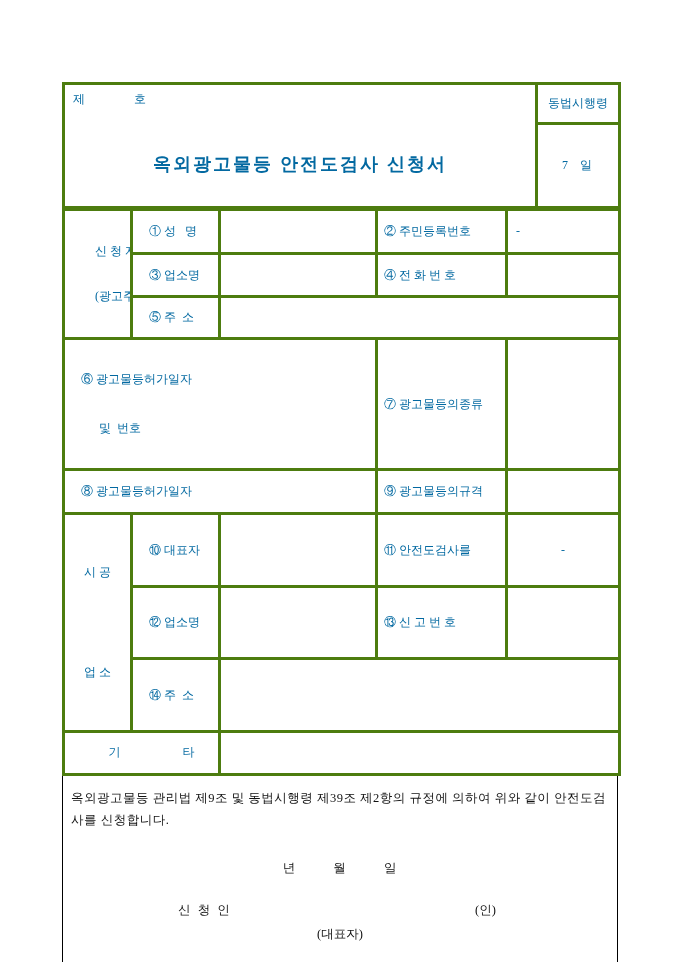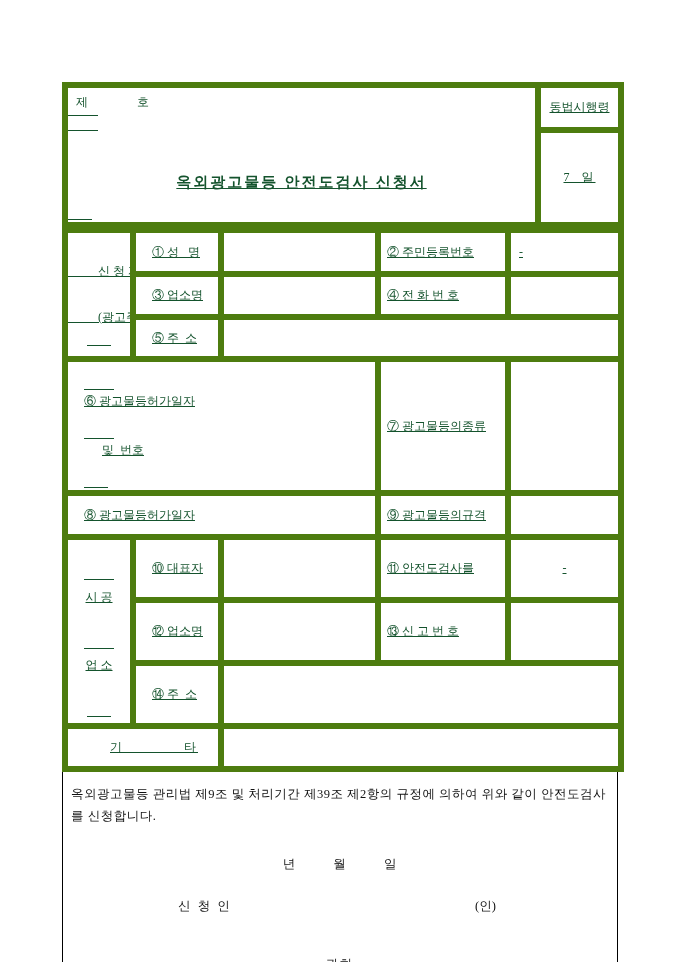--- a/index.html
+++ b/index.html
@@ -16,60 +16,59 @@
     position:absolute;
     left:62px; top:82px;
     width:556px;
   }
   table.tbl {
     width:556px;
     border-collapse:collapse;
     table-layout:fixed;
   }
   table.tbl td {
-    border:6px solid #4d7c0f;
+    border:3px solid #4d7c0f;
     font-size:12px;
-    color:#14532d;
+    color:#0369a1;
     vertical-align:middle;
     white-space:pre;
     overflow:hidden;
-    text-decoration:underline;
   }
   
   .title-cell { position:relative; height:87px; }
   .doc-number {
     position:absolute; top:6px; left:8px;
     font-size:12px; letter-spacing:1px; white-space:pre;
   }
   .form-title {
     text-align:center;
-    margin-top:40px;
+    margin-top:22px;
     font-family:"Liberation Sans", sans-serif;
     font-weight:bold;
-    font-size:15px;
+    font-size:18px;
     letter-spacing:2px;
     white-space:pre;
   }
   .proc-label { height:28px; text-align:center; font-size:11.5px; }
   .proc-value { height:59px; text-align:center; font-size:12px; letter-spacing:2px; }
   
   td.group {
     text-align:center;
     font-size:12px;
     line-height:1.9;
   }
   td.label { padding-left:16px; }
   td.label2 { padding-left:6px; }
   td.value {}
   td.value-left { padding-left:8px; }
   td.value-center { text-align:center; }
   .two-line { line-height:1.6; display:block; }
   .indent { padding-left:18px; display:block; }
   .gap-group span { display:block; }
-  .gap-group span + span { margin-top:0; }
+  .gap-group span + span { margin-top:32px; }
   td.etc-cell { text-align:center; letter-spacing:2px;padding-left:22px; }
   
   .decl {
     position:relative;
     width:556px; height:220px;
     border-left:1px solid #000;
     border-right:1px solid #000;
     font-size:12.5px;
   }
   .decl .statement {
@@ -187,21 +186,22 @@
         <td class="value" colspan="3"></td>
       </tr>
       <tr style="height:43px;">
         <td class="etc-cell" colspan="2">기            타</td>
         <td class="value" colspan="3"></td>
       </tr>
     </tbody>
       </table>
 
     <div class="decl">
-      <div class="statement">옥외광고물등 관리법 제9조 및 처리기간 제39조 제2항의 규정에 의하여 위와 같이 안전도검사를 신청합니다.</div>
+      <div class="statement">옥외광고물등 관리법 제9조 및 동법시행령 제39조 제2항의 규정에 의하여 위와 같이 안전도검사를 신청합니다.</div>
       <div class="date-line">년         월         일</div>
       <div class="applicant-sign">신 청 인</div>
       <div class="seal">(인)</div>
+      <div class="rep">(대표자)</div>
       <div class="recipient">귀하</div>
     </div>
 
   </div>
 </div>
 
 </body></html>

